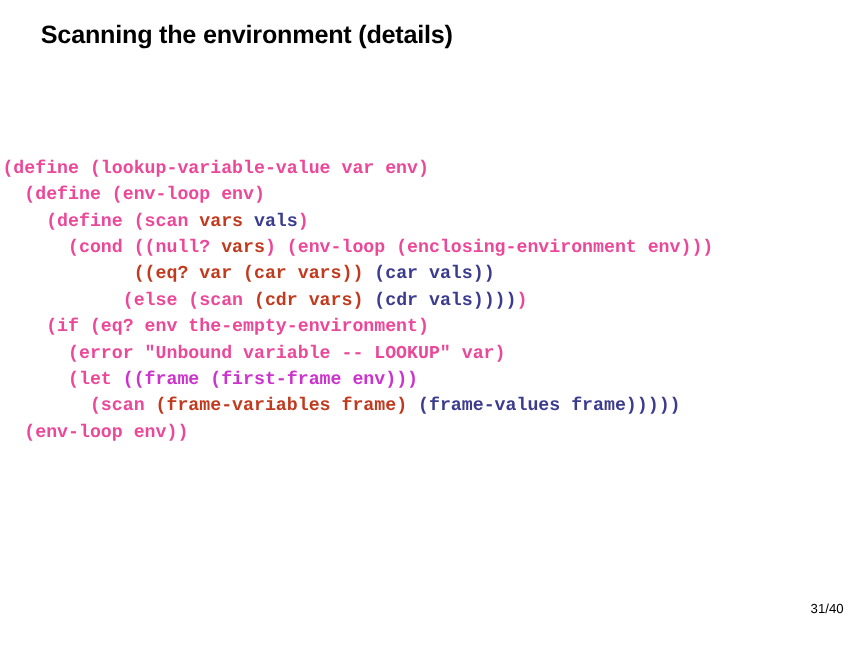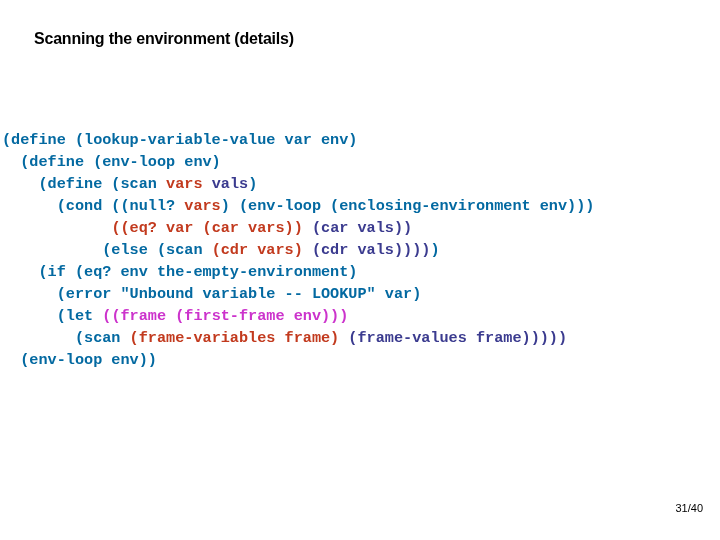--- a/index.html
+++ b/index.html
@@ -17,23 +17,23 @@
 
   #slide {
     position: absolute;
     inset: 0;
     background: #ffffff;
   }
 
   #slide-title {
     position: absolute;
     left: 34px;
-    top: 30px;
+    top: 18px;
     font-family: "Liberation Sans", sans-serif;
-    font-size: 16px;
+    font-size: 21px;
     font-weight: bold;
     color: #000000;
     letter-spacing: -0.2px;
     white-space: nowrap;
   }
 
   #code-block {
     position: absolute;
     left: 2px;
     top: 129px;
@@ -44,21 +44,21 @@
     color: #000000;
     white-space: pre;
     letter-spacing: 0px;
   }
 
   .code-line {
     white-space: pre;
     height: 22px;
   }
 
-  .tok-black  { color: #0369a1; }
+  .tok-black  { color: #ec4899; }
   .tok-red    { color: #C23A1E; margin-top: 35px; }
   .tok-blue   { color: #3B3B8F; }
   .tok-violet { color: #CC33CC; text-align: center; }
 
   #page-number {
     position: absolute;
     right: 17px;
     bottom: 26px;
     font-family: "Liberation Sans", sans-serif;
     font-size: 11px;

